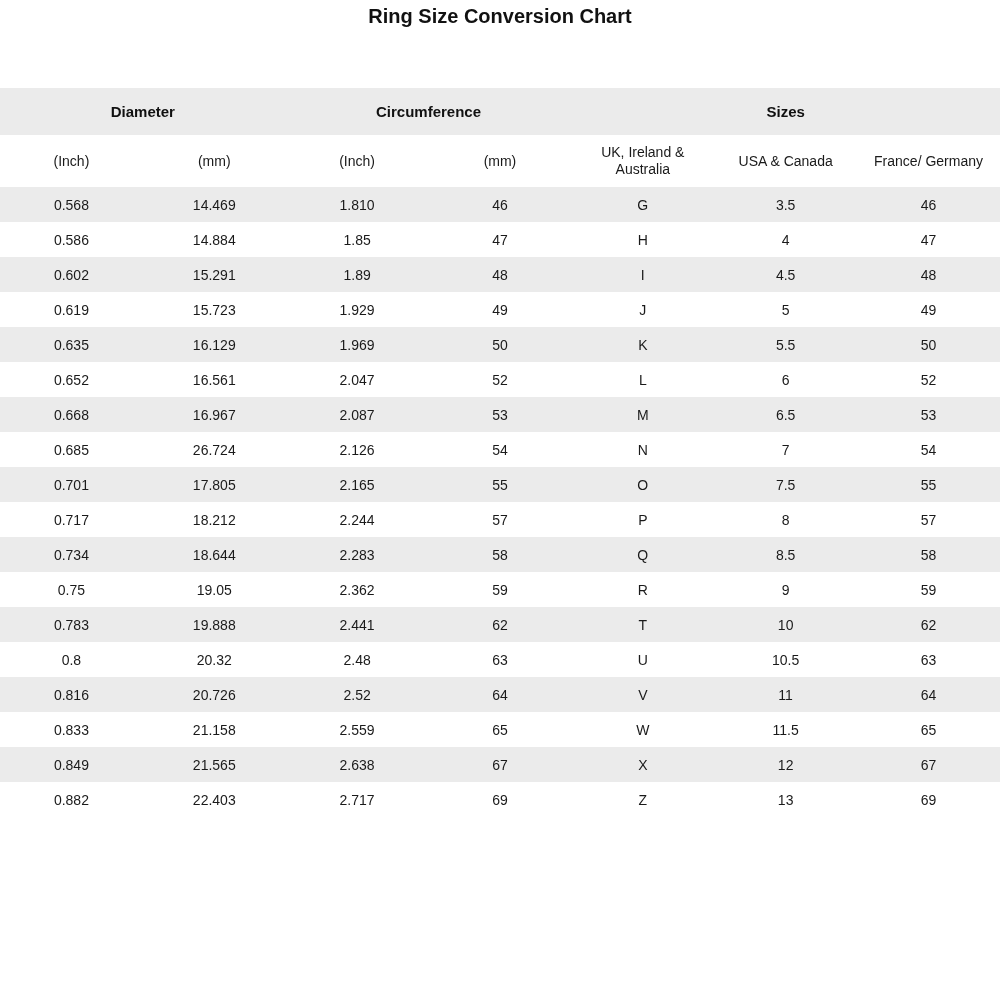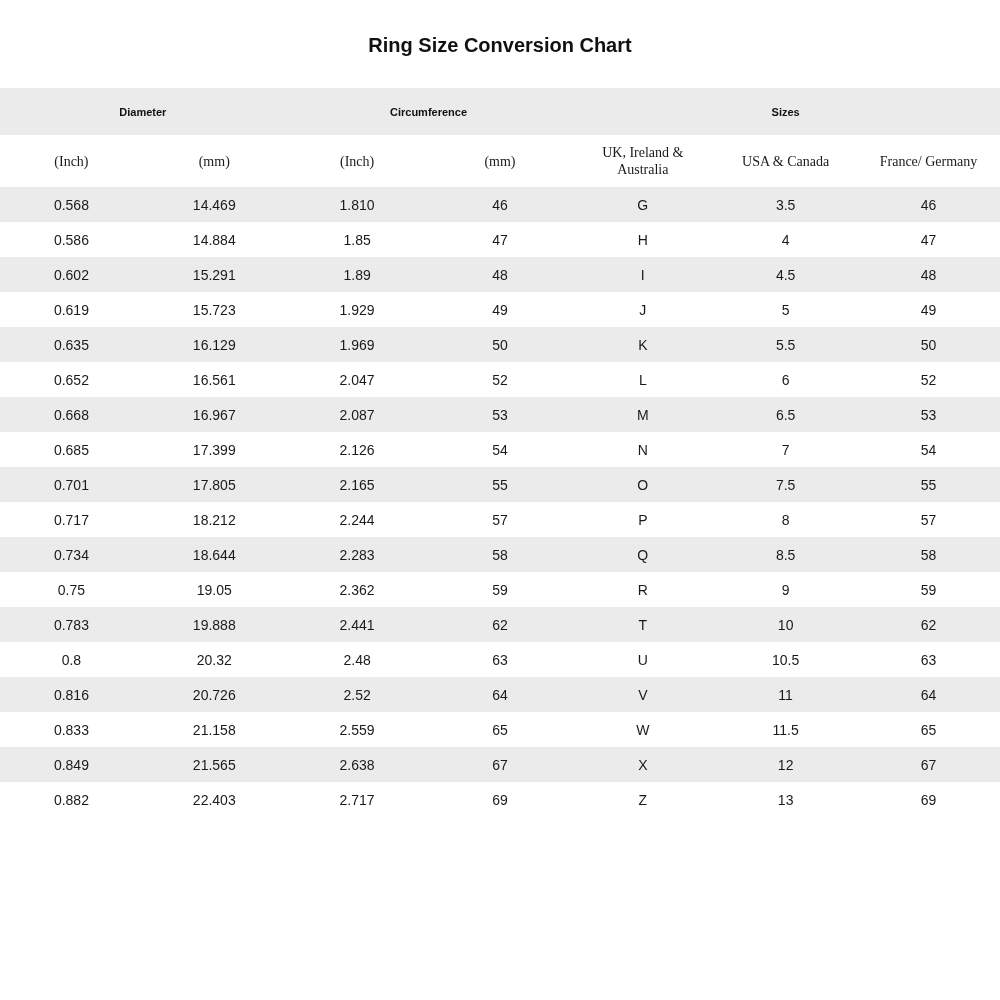--- a/index.html
+++ b/index.html
@@ -13,21 +13,21 @@
     padding: 0;
     background: var(--bg);
     width: 1000px;
     height: 1000px;
     font-family: "Liberation Sans", sans-serif;
     color: var(--text);
     overflow: hidden;
   }
   .page-title {
     margin: 0;
-    padding-top: 33px;
+    padding-top: 4px;
     height: 43px;
     text-align: center;
     font-size: 20px;
     line-height: 24px;
     font-weight: bold;
     color: #111111;
   }
   table.ring-table {
     margin-top: 45px;
     width: 1000px;
@@ -39,28 +39,27 @@
     text-align: center;
     vertical-align: middle;
     padding: 0 6px;
     overflow: hidden;
   }
   tr.group-header-row {
     background: var(--stripe);
     height: 47px;
   }
   tr.group-header-row th {
-    font-size: 11px;
+    font-size: 15px;
     font-weight: bold;
     color: #111111;
   }
   tr.sub-header-row {
     background: var(--bg);
     height: 52px;
-    font-family: Liberation Serif, serif;
   }
   tr.sub-header-row th {
     font-size: 14px;
     font-weight: normal;
     line-height: 17px;
   }
   tbody tr {
     height: 35px;
   }
   tbody tr:nth-child(odd) {
@@ -163,21 +162,21 @@
         <td>0.668</td>
         <td>16.967</td>
         <td>2.087</td>
         <td>53</td>
         <td>M</td>
         <td>6.5</td>
         <td>53</td>
       </tr>
       <tr>
         <td>0.685</td>
-        <td>17.399</td>
+        <td>26.724</td>
         <td>2.126</td>
         <td>54</td>
         <td>N</td>
         <td>7</td>
         <td>54</td>
       </tr>
       <tr>
         <td>0.701</td>
         <td>17.805</td>
         <td>2.165</td>

